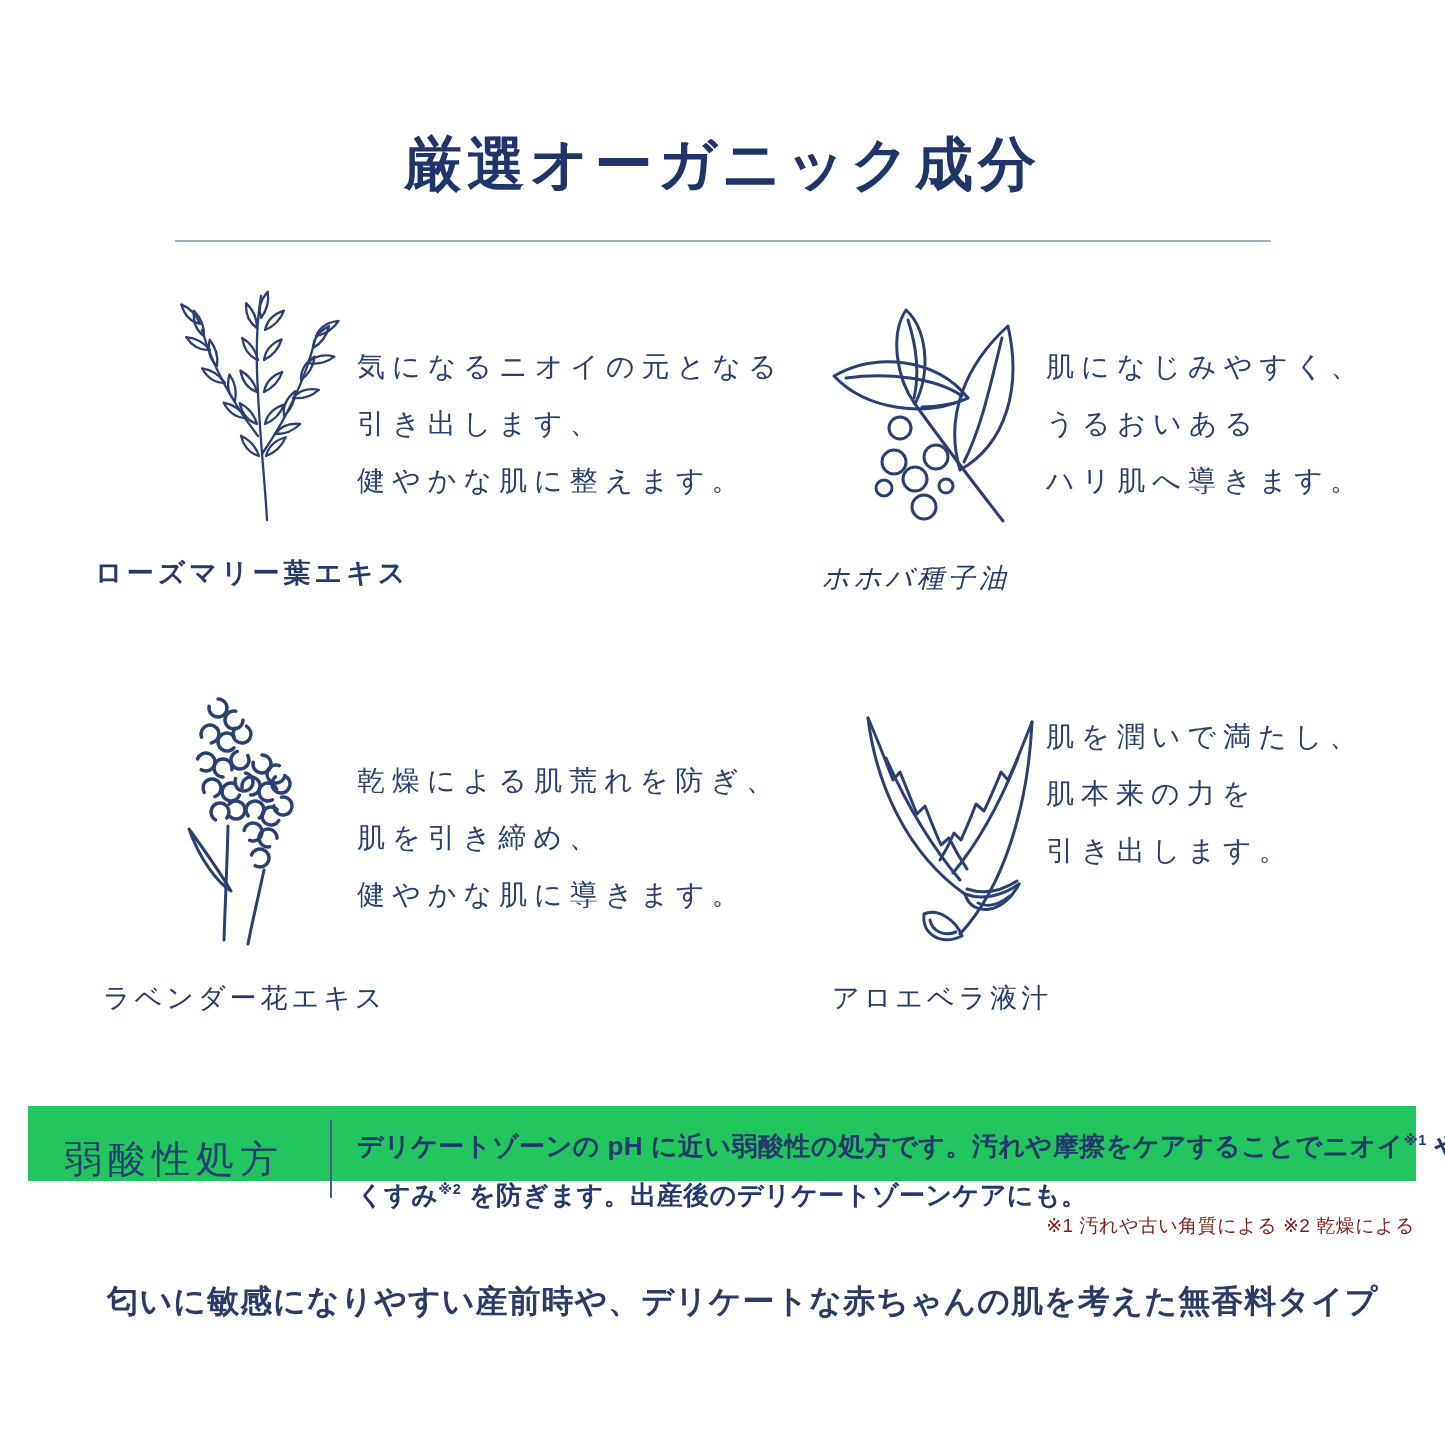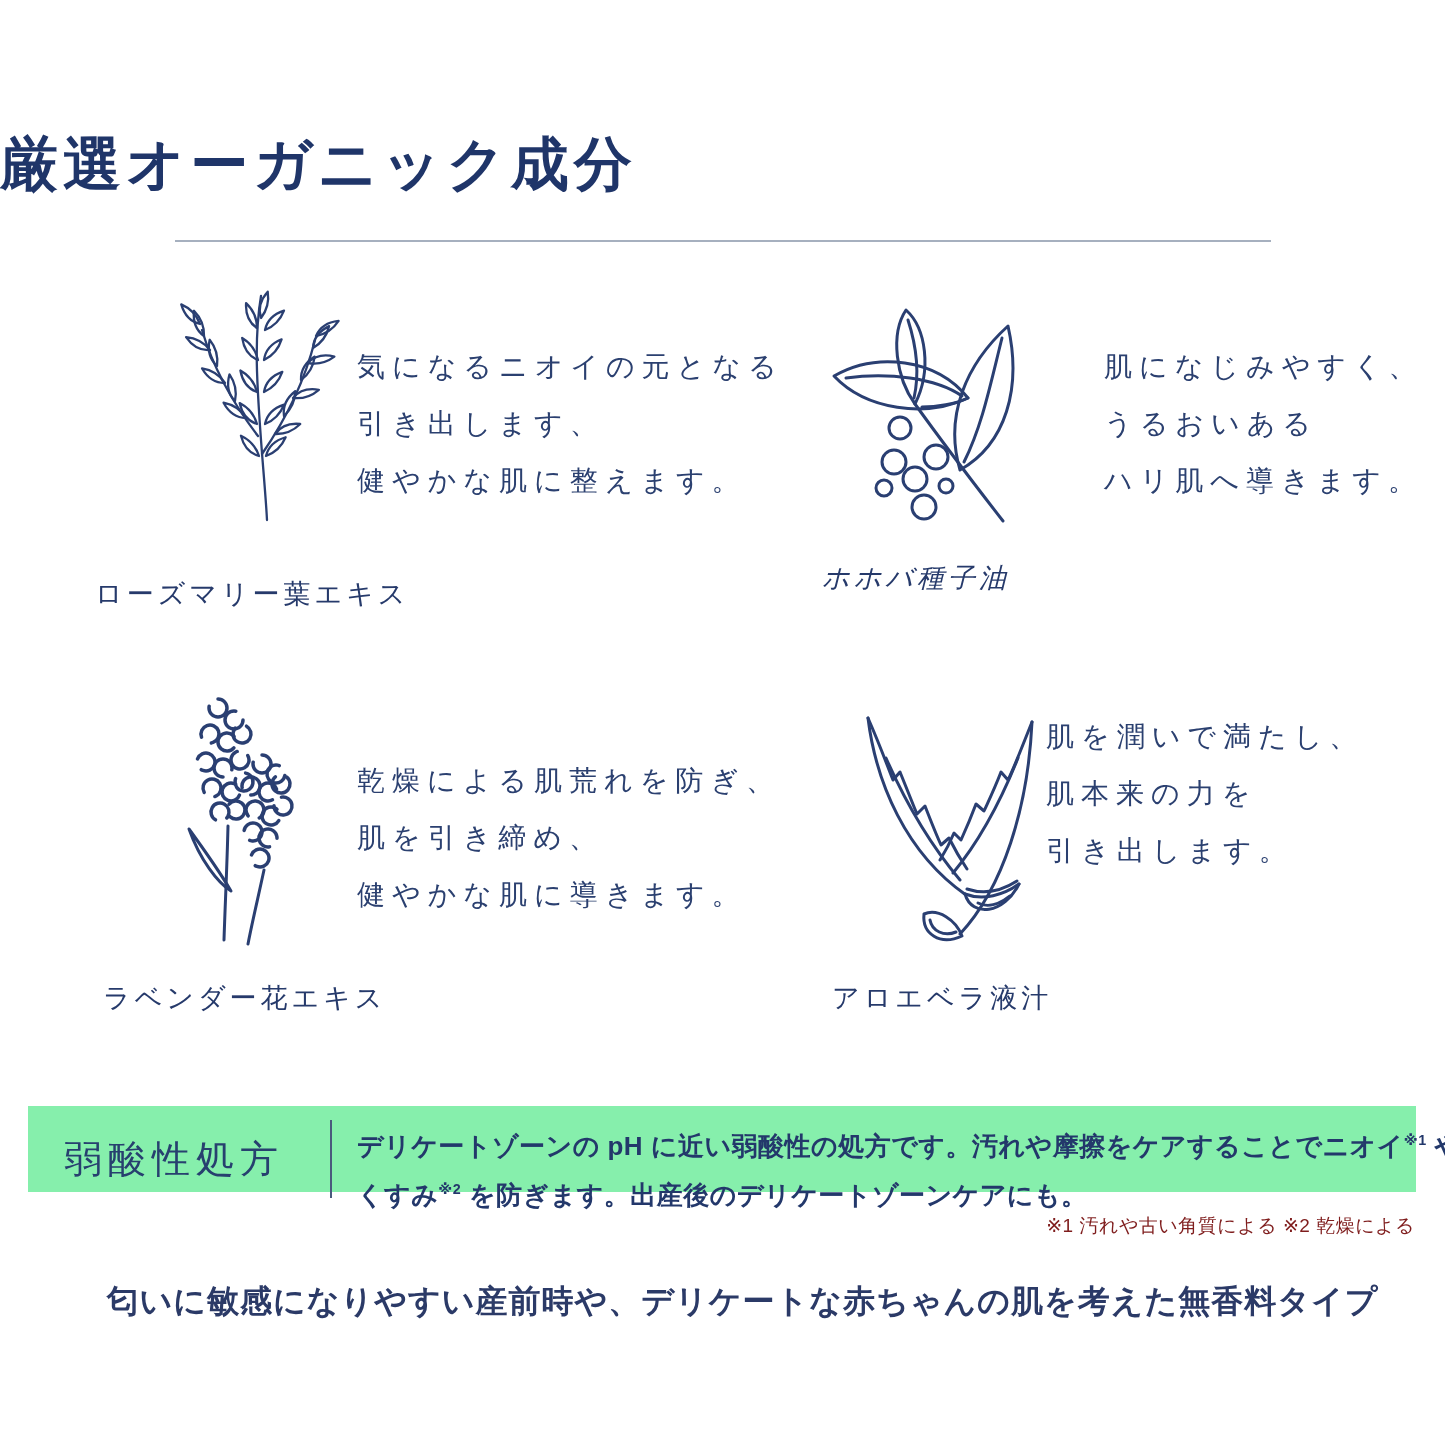--- a/index.html
+++ b/index.html
@@ -1,33 +1,33 @@
 <!DOCTYPE html>
 <html><head>
 <meta charset="utf-8">
 <style>
   html,body{margin:0;padding:0;background:#ffffff;}
   .canvas{
     position:relative;width:1445px;height:1445px;background:#ffffff;overflow:hidden;
     font-family:"Liberation Sans","DejaVu Sans",sans-serif;color:#233a6c;
   }
   .title{
-    position:absolute;top:126px;left:0;width:100%;margin:0;
+    position:absolute;top:126px;left:0;width:100%;margin:0;text-align:center;
     font-size:58px;font-weight:700;letter-spacing:5px;color:#1f3569;
   }
   .title-rule{position:absolute;left:175px;top:240px;width:1096px;height:2px;background:#a6b0bf;}
   .illus{position:absolute;}
   .illus svg path,.illus svg ellipse,.illus svg circle,.illus svg use{
     fill:none;stroke:#2a3f72;stroke-linecap:round;stroke-linejoin:round;
   }
   .ing-text{position:absolute;font-size:28px;font-weight:300;letter-spacing:7px;
     line-height:57px;color:#2b4070;white-space:nowrap;}
   .ing-label{position:absolute;font-size:27px;font-weight:400;letter-spacing:4px;
     color:#263a6b;white-space:nowrap;}
-  .formula-box{position:absolute;left:28px;top:1106px;width:1388px;height:86px;background:#86efac;}
+  .formula-box{position:absolute;left:28px;top:1106px;width:1388px;height:75px;background:#22c55e;}
   .fb-label{position:absolute;left:36px;top:0;height:106px;display:flex;align-items:center;
     font-size:38px;font-weight:500;letter-spacing:6px;color:#27406f;white-space:nowrap;}
   .fb-divider{position:absolute;left:302px;top:14px;width:2px;height:78px;background:#4a5a7d;}
   .fb-text{position:absolute;left:329px;top:13px;font-size:26px;font-weight:600;
     line-height:43px;letter-spacing:0.5px;color:#23386b;white-space:nowrap;}
   .fb-text sup{font-size:0.55em;}
   .footnote{position:absolute;right:30px;top:1213px;font-size:19px;font-weight:500;
     color:#7f1d1d;letter-spacing:0.5px;white-space:nowrap;}
   .bottom-note{position:absolute;left:0;top:1280px;width:100%;text-align:center;
     font-size:32px;font-weight:600;letter-spacing:1px;color:#2b3a67;white-space:nowrap;padding-left:20px;}
@@ -75,21 +75,21 @@
         <use href="#rleaf" transform="translate(195,82) rotate(30)"></use>
         <use href="#rleaf" transform="translate(198,70) rotate(50)"></use>
       </g>
     </svg>
   </div>
   <div class="ing-text" style="left:357px;top:338px;">
     <div>気になるニオイの元となる</div>
     <div>引き出します、</div>
     <div>健やかな肌に整えます。</div>
   </div>
-  <div class="ing-label" style="left:95px;top:576px;">ローズマリー葉エキス</div>
+  <div class="ing-label" style="left:95px;top:555px;font-weight:bold;">ローズマリー葉エキス</div>
 
   <div class="illus" style="left:818px;top:276px;">
     <svg width="222" height="252" viewBox="0 0 222 252">
       <g stroke-width="3">
         <path d="M88,34 C108,52 114,94 97,128 C78,102 72,58 88,34 Z"></path>
         <path d="M90,44 C100,75 101,100 96,122"></path>
         <path d="M16,100 C58,76 118,82 150,122 C108,142 48,134 16,100 Z"></path>
         <path d="M28,102 C70,96 118,102 144,120"></path>
         <path d="M190,50 C204,112 188,168 142,194 C126,140 148,88 190,50 Z"></path>
         <path d="M184,62 C172,110 164,150 146,186"></path>
@@ -98,21 +98,21 @@
         <circle cx="82" cy="152" r="11"></circle>
         <circle cx="76" cy="186" r="12"></circle>
         <circle cx="66" cy="212" r="8"></circle>
         <circle cx="97" cy="203" r="12"></circle>
         <circle cx="106" cy="231" r="12"></circle>
         <circle cx="118" cy="181" r="12"></circle>
         <circle cx="128" cy="210" r="7"></circle>
       </g>
     </svg>
   </div>
-  <div class="ing-text" style="left:1104px;top:338px;">
+  <div class="ing-text" style="left:1046px;top:338px;">
     <div>肌になじみやすく、</div>
     <div>うるおいある</div>
     <div>ハリ肌へ導きます。</div>
   </div>
   <div class="ing-label" style="left:822px;top:560px;font-style:italic;">ホホバ種子油</div>
 
   <div class="illus" style="left:152px;top:678px;">
     <svg width="192" height="272" viewBox="0 0 192 272">
       <g stroke-width="3.5" stroke-dasharray="44 13">
         <circle cx="66" cy="30" r="9" transform="rotate(-90 66 30)"></circle>

